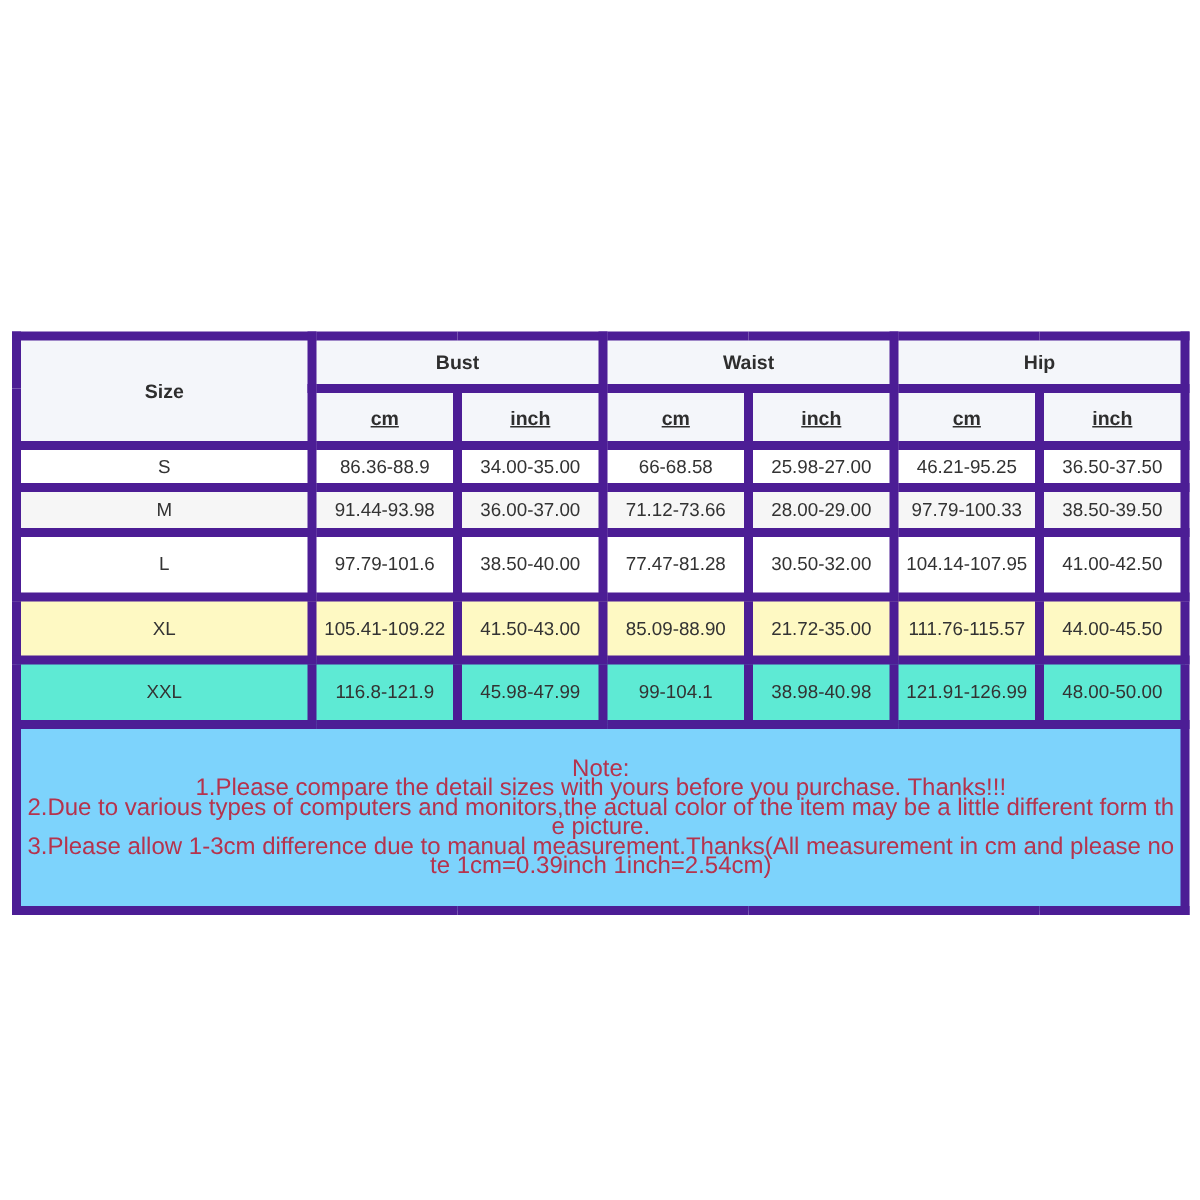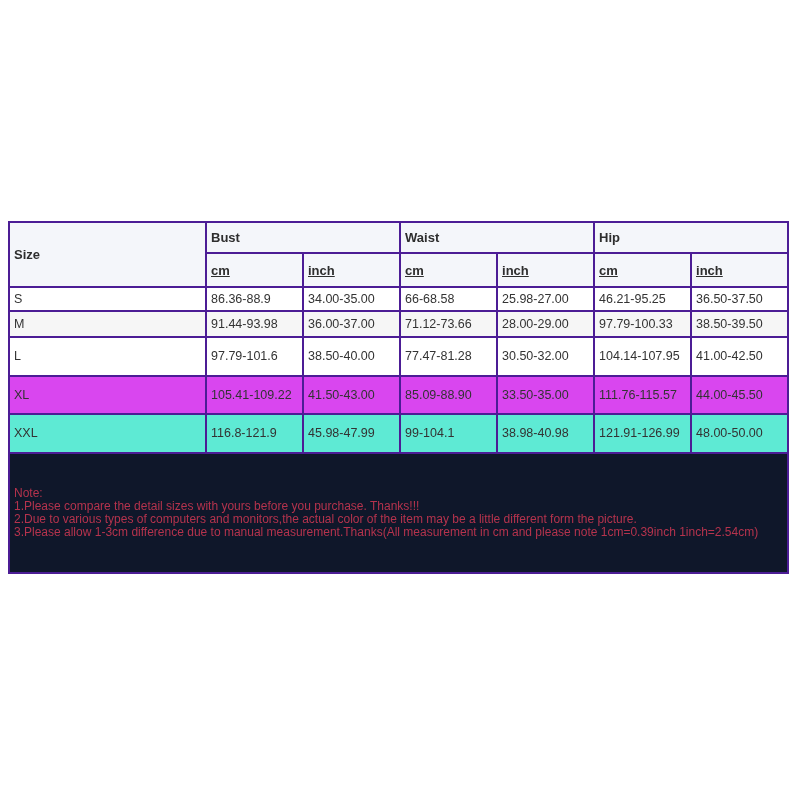--- a/index.html
+++ b/index.html
@@ -18,45 +18,45 @@
       width: 778px;
     }
     table.size-table {
       border-collapse: collapse;
       width: 778px;
       table-layout: fixed;
       font-size: 12.5px;
       color: #333333;
     }
     table.size-table td, table.size-table th {
-      border: 2px solid #4c1d95;
-      text-align: left;
+      border: 6px solid #4c1d95;
+      text-align: center;
       vertical-align: middle;
       padding: 0 4px;
       line-height: 13px;
       word-break: break-all;
     }
     th {
       font-weight: bold;
       color: #2e2e2e;
       background: #f4f6fa;
       font-size: 13px;
     }
     tr.h1 th { height: 29px; }
     tr.h2 th { height: 32px; text-decoration: underline; }
     tr.r-s td { height: 22px; background: #ffffff; }
     tr.r-m td { height: 24px; background: #f6f6f6; }
     tr.r-l td { height: 37px; background: #ffffff; }
-    tr.r-xl td { height: 36px; background: #d946ef; }
+    tr.r-xl td { height: 36px; background: #fef9c3; }
     tr.r-xxl td { height: 37px; background: #5eead4; }
     td.note-cell {
       height: 118px;
-      background: #0f172a;
+      background: #7dd3fc;
       color: #b5334d;
-      font-size: 12px;
+      font-size: 16px;
       line-height: 19.5px;
       padding: 8px 4px 0 4px;
       vertical-align: top;
       word-break: normal;
       border-left: 1px solid #8c8c8c;
       border-right: 1px solid #8c8c8c;
       border-bottom: 1.5px solid #6f6f6f;
     }
     .note-line { display: block; }
     col.c-size { width: 197px; }
@@ -118,21 +118,21 @@
         <td>77.47-81.28</td>
         <td>30.50-32.00</td>
         <td>104.14-107.95</td>
         <td>41.00-42.50</td>
       </tr>
       <tr class="r-xl">
         <td>XL</td>
         <td>105.41-109.22</td>
         <td>41.50-43.00</td>
         <td>85.09-88.90</td>
-        <td>33.50-35.00</td>
+        <td>21.72-35.00</td>
         <td>111.76-115.57</td>
         <td>44.00-45.50</td>
       </tr>
       <tr class="r-xxl">
         <td>XXL</td>
         <td>116.8-121.9</td>
         <td>45.98-47.99</td>
         <td>99-104.1</td>
         <td>38.98-40.98</td>
         <td>121.91-126.99</td>

